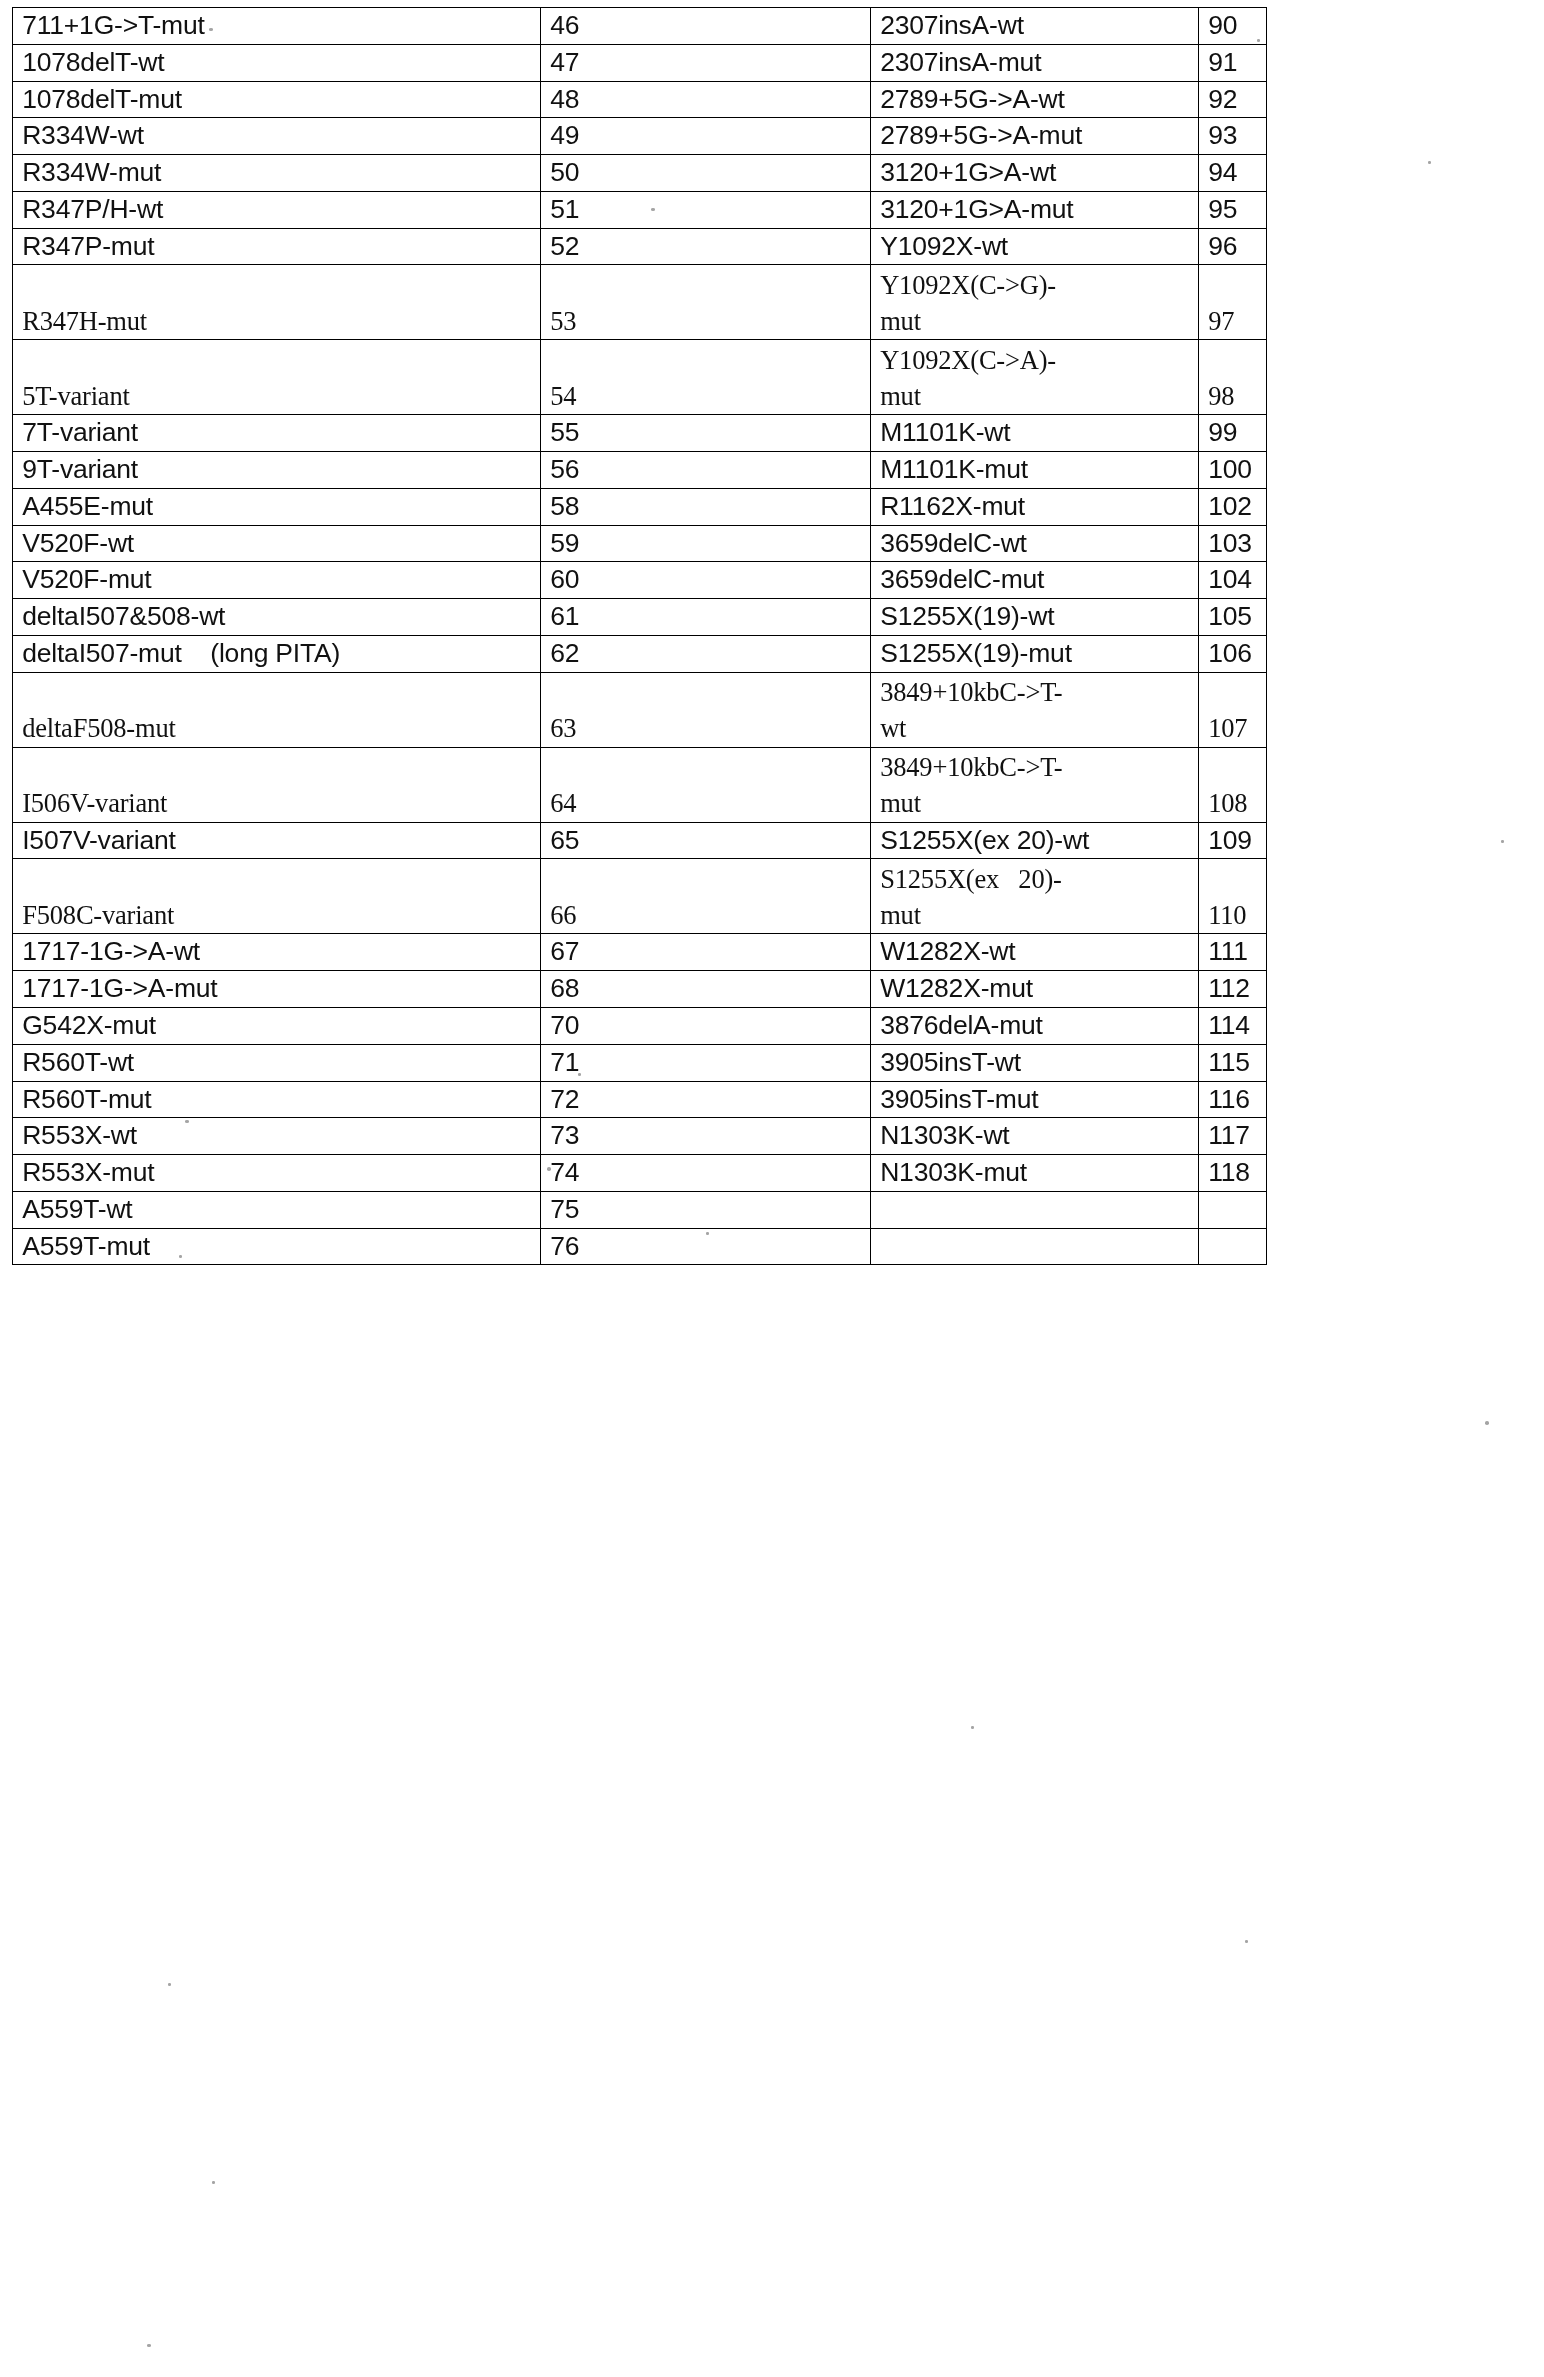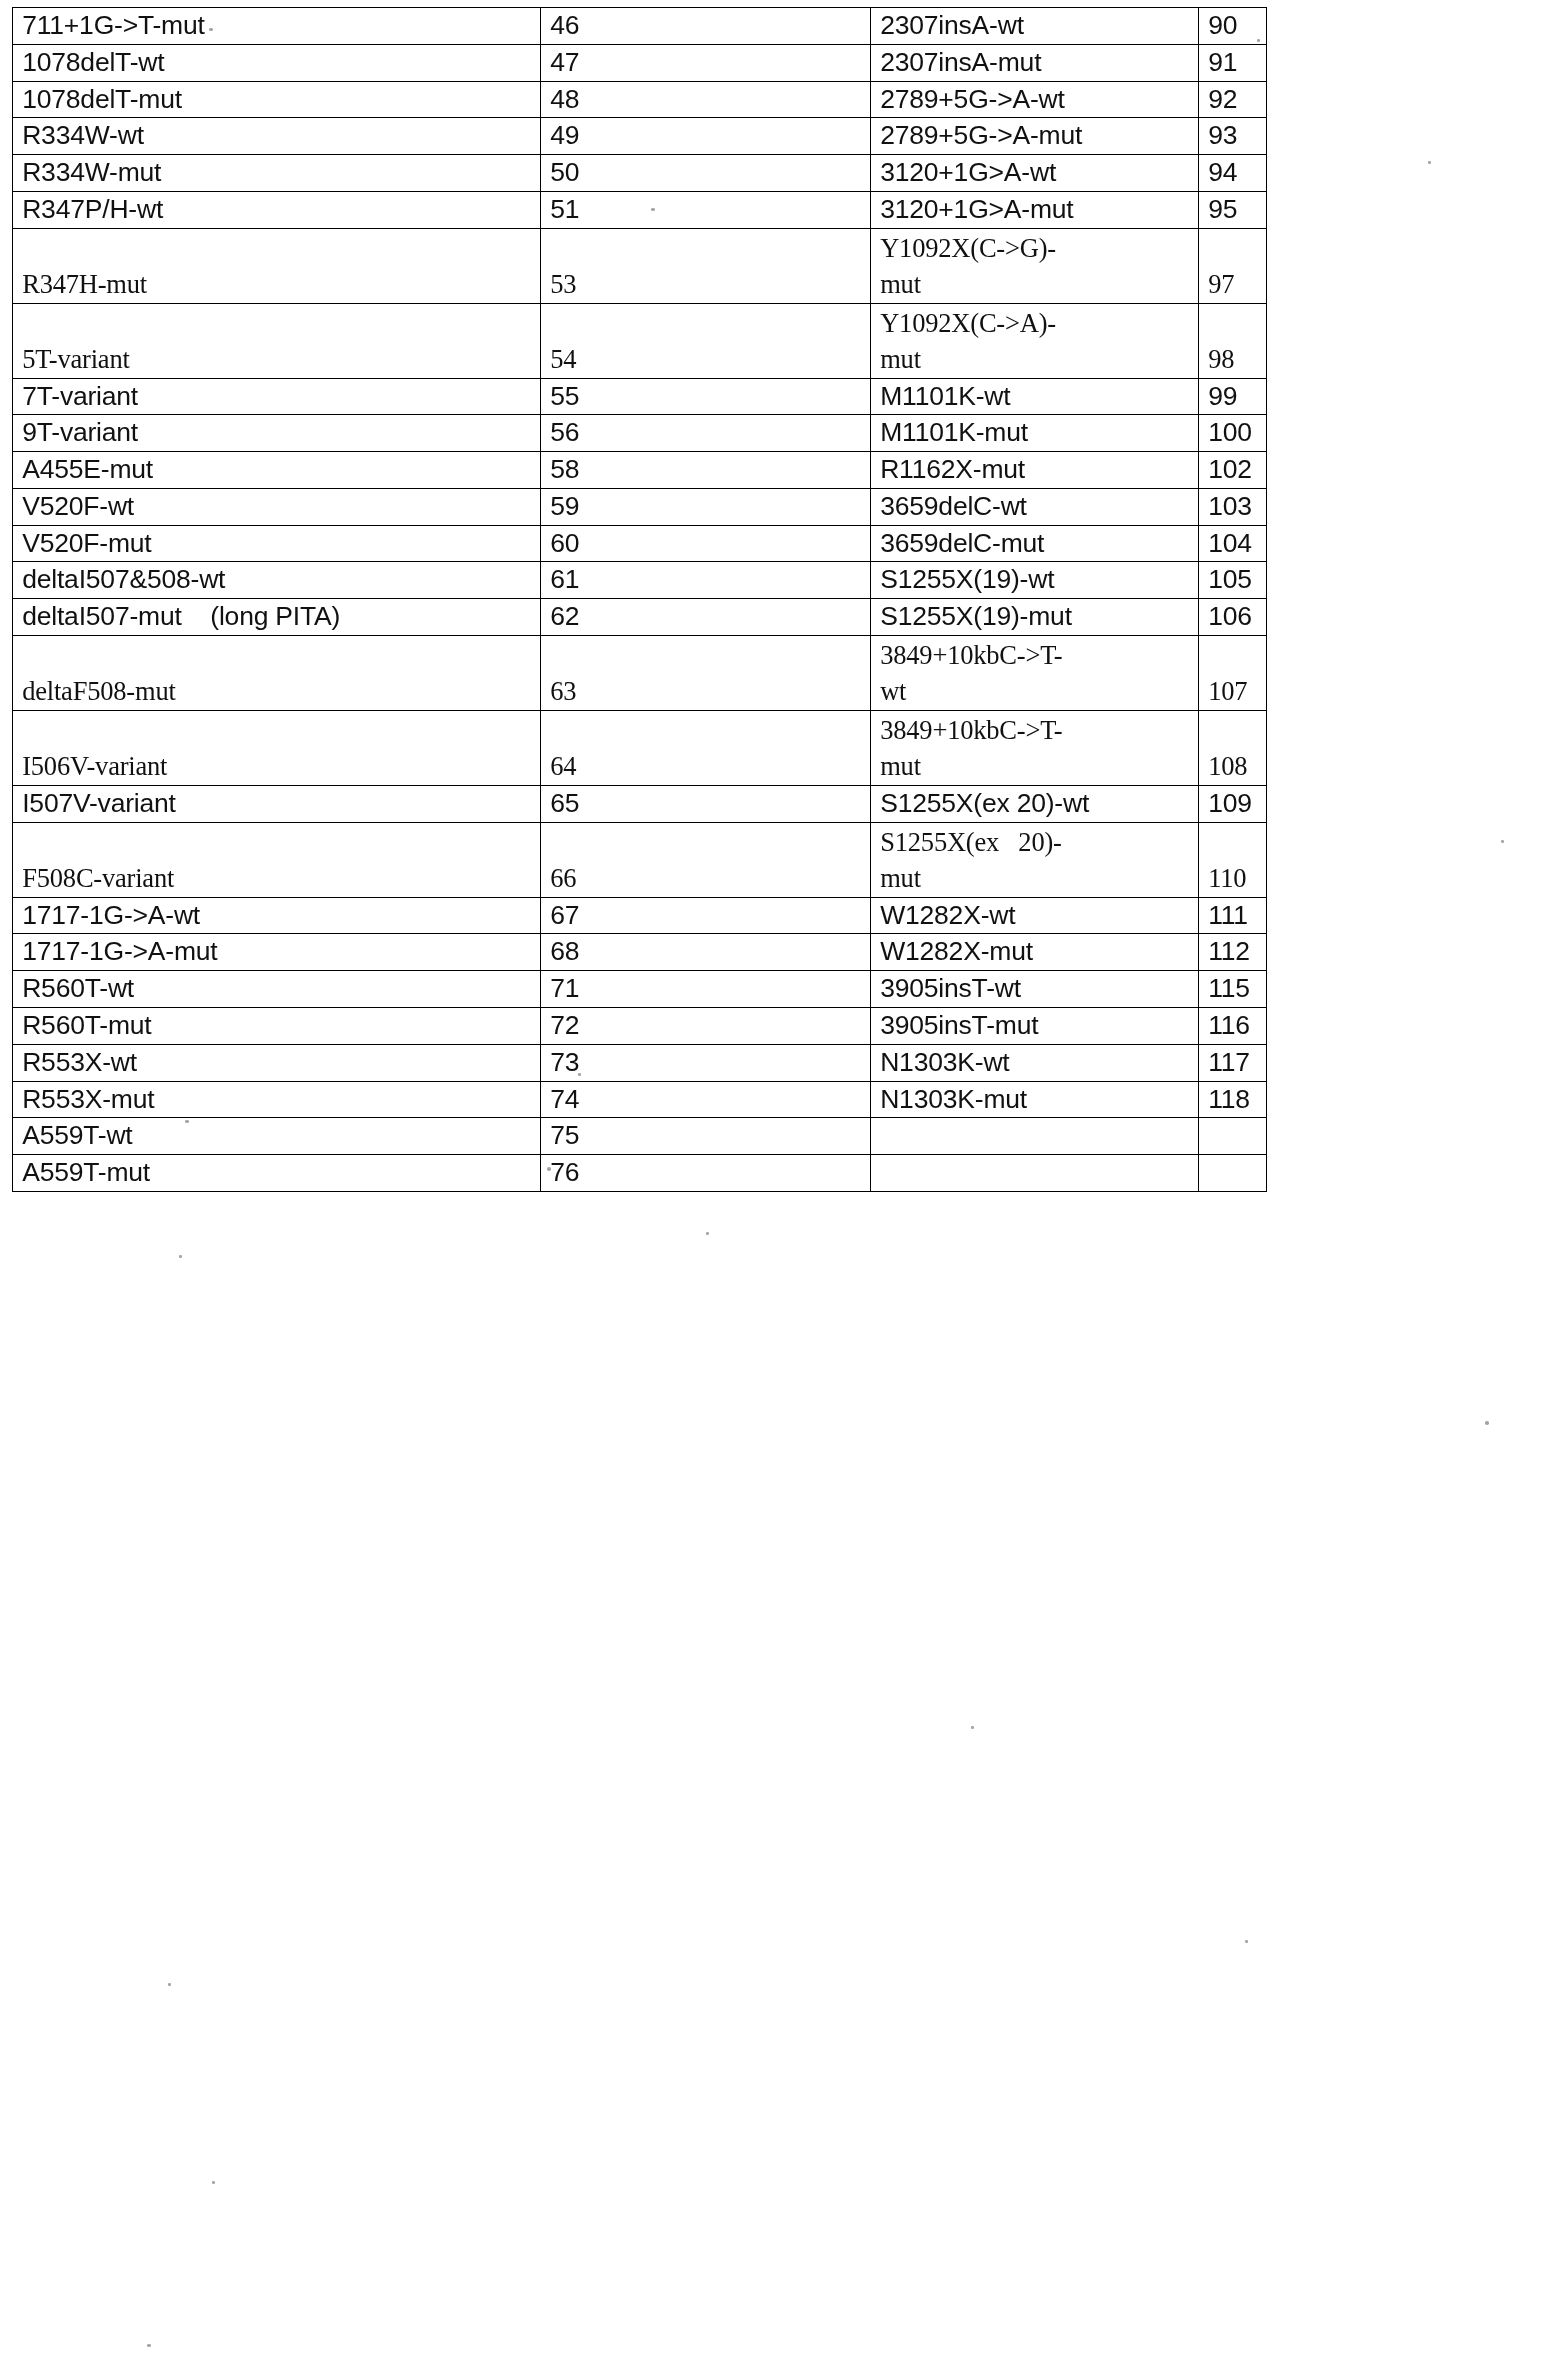--- a/index.html
+++ b/index.html
@@ -101,20 +101,26 @@
           <td class="cell-num">50</td>
           <td class="cell-name">3120+1G&gt;A-wt</td>
           <td class="cell-num">94</td>
         </tr>
         <tr class="r-std">
           <td class="cell-name">R347P/H-wt</td>
           <td class="cell-num">51</td>
           <td class="cell-name">3120+1G&gt;A-mut</td>
           <td class="cell-num">95</td>
         </tr>
+        <tr class="r-std">
+          <td class="cell-name">R347P-mut</td>
+          <td class="cell-num">52</td>
+          <td class="cell-name">Y1092X-wt</td>
+          <td class="cell-num">96</td>
+        </tr>
         <tr class="r-tall">
           <td class="cell-name">R347H-mut</td>
           <td class="cell-num">53</td>
           <td class="cell-name">Y1092X(C-&gt;G)-
 mut</td>
           <td class="cell-num">97</td>
         </tr>
         <tr class="r-tall">
           <td class="cell-name">5T-variant</td>
           <td class="cell-num">54</td>
@@ -195,20 +201,26 @@
           <td class="cell-name">1717-1G-&gt;A-wt</td>
           <td class="cell-num">67</td>
           <td class="cell-name">W1282X-wt</td>
           <td class="cell-num">111</td>
         </tr>
         <tr class="r-std">
           <td class="cell-name">1717-1G-&gt;A-mut</td>
           <td class="cell-num">68</td>
           <td class="cell-name">W1282X-mut</td>
           <td class="cell-num">112</td>
+        </tr>
+        <tr class="r-std">
+          <td class="cell-name">G542X-mut</td>
+          <td class="cell-num">70</td>
+          <td class="cell-name">3876delA-mut</td>
+          <td class="cell-num">114</td>
         </tr>
         <tr class="r-std">
           <td class="cell-name">R560T-wt</td>
           <td class="cell-num">71</td>
           <td class="cell-name">3905insT-wt</td>
           <td class="cell-num">115</td>
         </tr>
         <tr class="r-std">
           <td class="cell-name">R560T-mut</td>
           <td class="cell-num">72</td>

